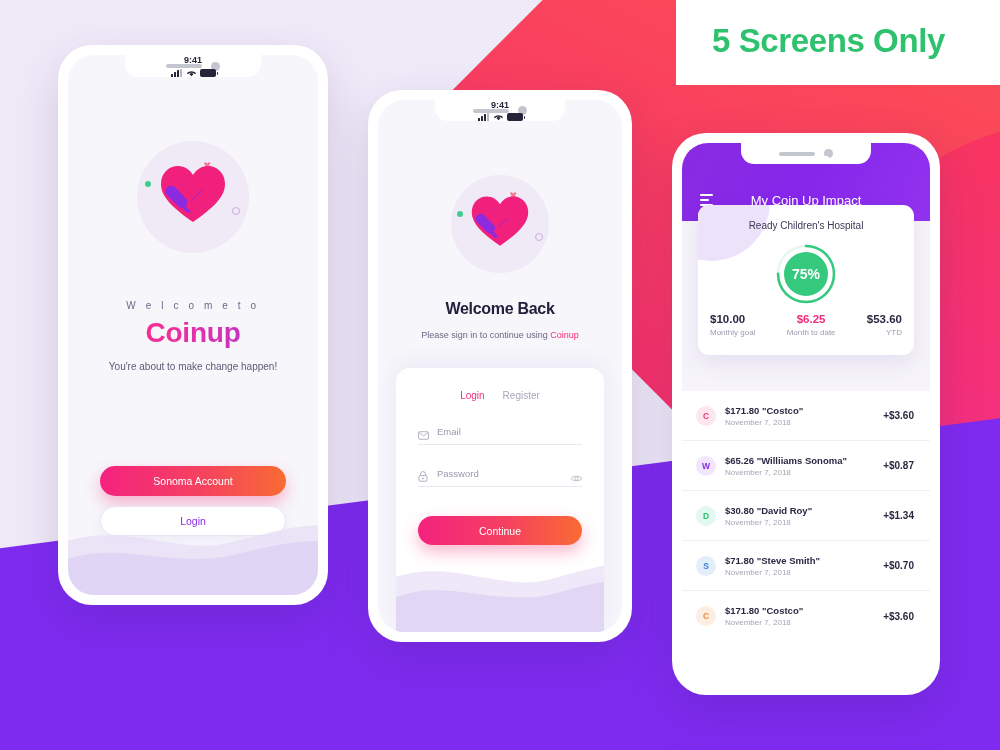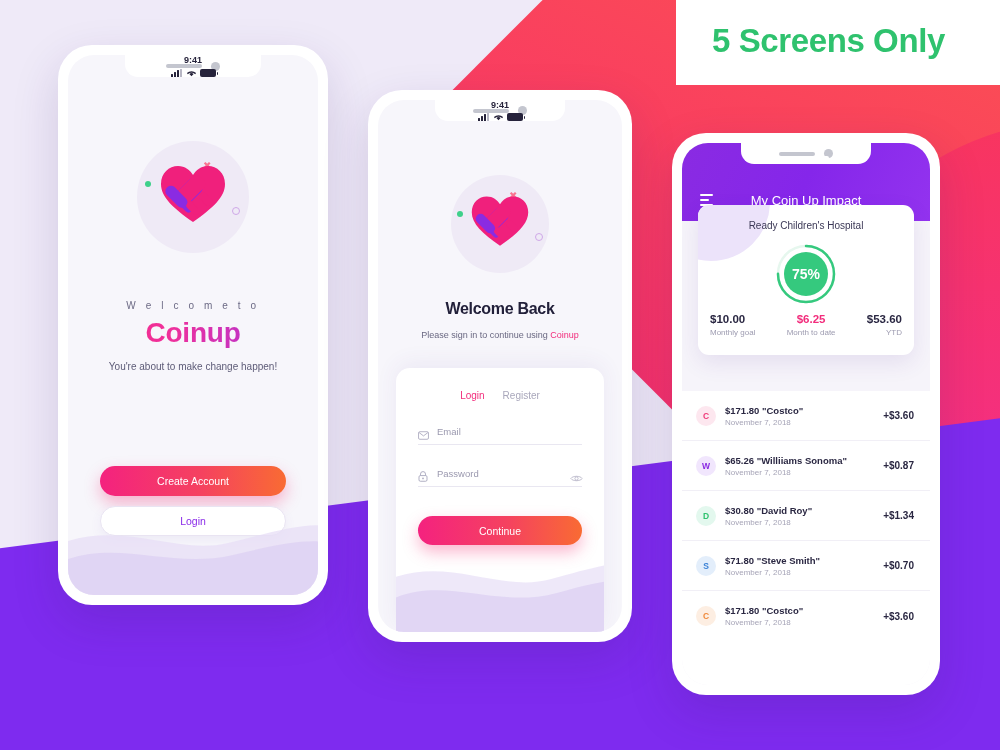--- a/index.html
+++ b/index.html
@@ -362,21 +362,21 @@
               <rect x="12" y="20" width="11" height="26" rx="5" transform="rotate(-45 17 33)" fill="#8a2be2"></rect>
             </g>
           </svg>
         </span>
       </div>
 
       <div class="welcome-to">W e l c o m e   t o</div>
       <div class="brand">Coinup</div>
       <div class="tagline">You're about to make change happen!</div>
 
-      <div class="btn btn-primary">Create Account</div>
+      <div class="btn btn-primary">Sonoma Account</div>
       <div class="btn btn-ghost">Login</div>
 
       <svg class="waves" viewBox="0 0 270 92" preserveAspectRatio="none">
         <path d="M0 38 C 60 20 110 52 160 40 C 210 28 245 16 270 26 L270 92 L0 92 Z" fill="#e7def6" opacity="0.75"></path>
         <path d="M0 56 C 55 38 105 66 165 52 C 215 40 248 34 270 42 L270 92 L0 92 Z" fill="#ddd1f2" opacity="0.8"></path>
       </svg>
     </div>
   </div>
 
   <div class="phone" id="phone2">

